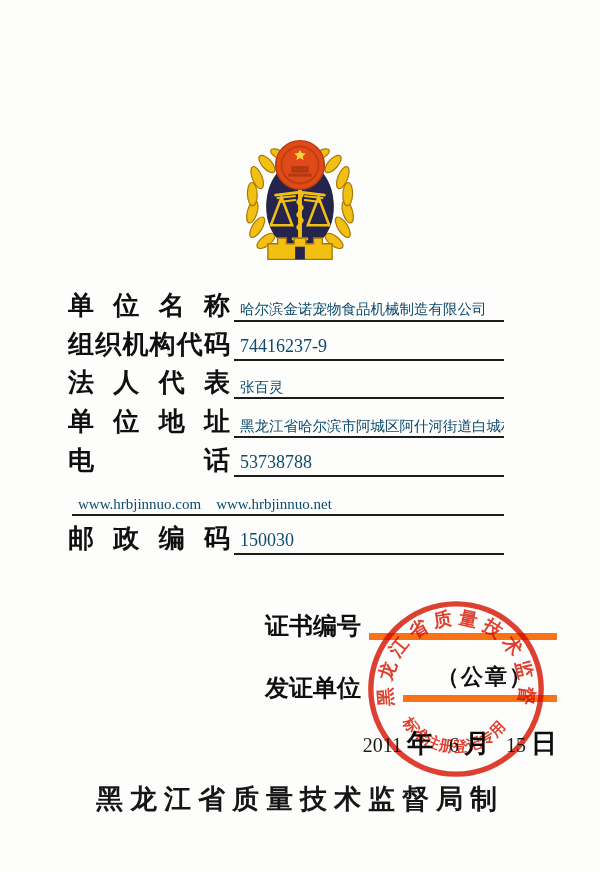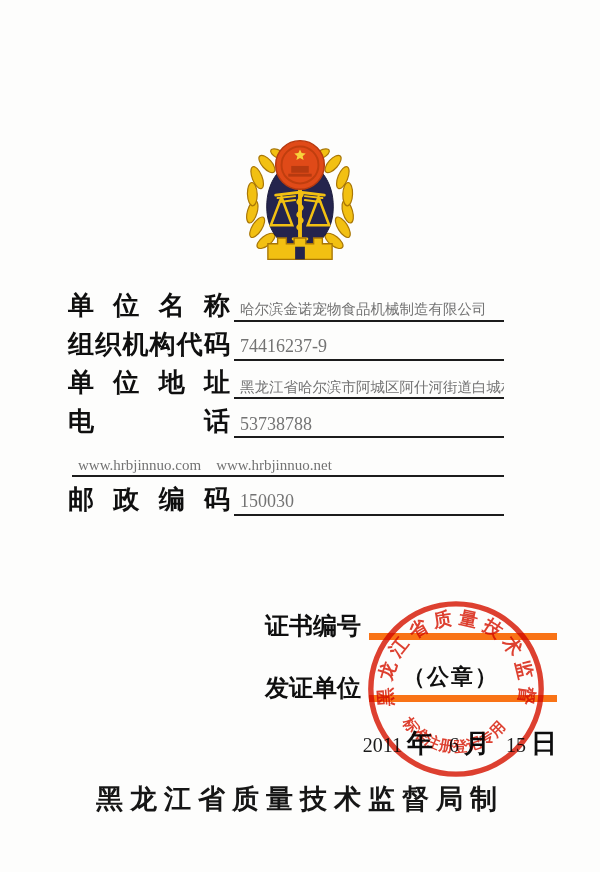--- a/index.html
+++ b/index.html
@@ -20,29 +20,29 @@
   .fields { position:absolute; left:68px; top:283px; width:436px; }
   .frow { display:flex; align-items:flex-end; height:38.8px; }
   .flabel {
     width:162px; font-size:26px; font-weight:bold; line-height:1;
     text-align:justify; text-align-last:justify; padding-bottom:3px;
     color:#0f0f0f; white-space:normal;
   }
   .fvalue {
     flex:1; border-bottom:2px solid #1c1c1c; margin-left:4px;
     padding:0 2px 1px 6px; font-size:16px; line-height:1.2;
-    white-space:nowrap; overflow:hidden; color:#737373;
+    white-space:nowrap; overflow:hidden; color:#0c4a6e;
   }
   .v-cjk { font-size:14.5px; }
   .v-url { font-size:15px; }
   .v-num { font-size:18px; }
   
   .issue { position:absolute; left:265px; top:604px; width:292px; }
   .irow { display:flex; align-items:flex-end; height:36px; }
-  .irow2 { height:42px; margin-top:20px; }
+  .irow2 { height:42px; margin-top:20px;gap:34px; }
   .ilabel { font-size:24px; font-weight:bold; line-height:1; white-space:nowrap; color:#0f0f0f; padding-bottom:2px; }
   .iline {
     flex:1; border-bottom:7px solid #f97316; margin-left:8px;
     display:flex; align-items:flex-end; min-height:28px;text-align:center;
   }
   .stamp-note { font-size:22px; font-weight:bold; padding:0 0 3px 34px; letter-spacing:2px; color:#101010; }
   .daterow {
     margin-top:24px; display:flex; align-items:baseline; justify-content:flex-end;
   }
   .dnum { font-size:20px; color:#1a1a1a; }
@@ -116,20 +116,24 @@
   <div class="fields">
     <div class="frow">
       <div class="flabel">单位名称</div>
       <div class="fvalue v-cjk">哈尔滨金诺宠物食品机械制造有限公司</div>
     </div>
     <div class="frow">
       <div class="flabel">组织机构代码</div>
       <div class="fvalue v-num">74416237-9</div>
     </div>
     <div class="frow">
+      <div class="flabel">法人代表</div>
+      <div class="fvalue v-cjk">张百灵</div>
+    </div>
+    <div class="frow">
       <div class="flabel">单位地址</div>
       <div class="fvalue v-cjk">黑龙江省哈尔滨市阿城区阿什河街道白城村</div>
     </div>
     <div class="frow">
       <div class="flabel">电话</div>
       <div class="fvalue v-num">53738788</div>
     </div>
     <div class="frow">
       <div class="fvalue v-url">www.hrbjinnuo.com　www.hrbjinnuo.net</div>
     </div>

